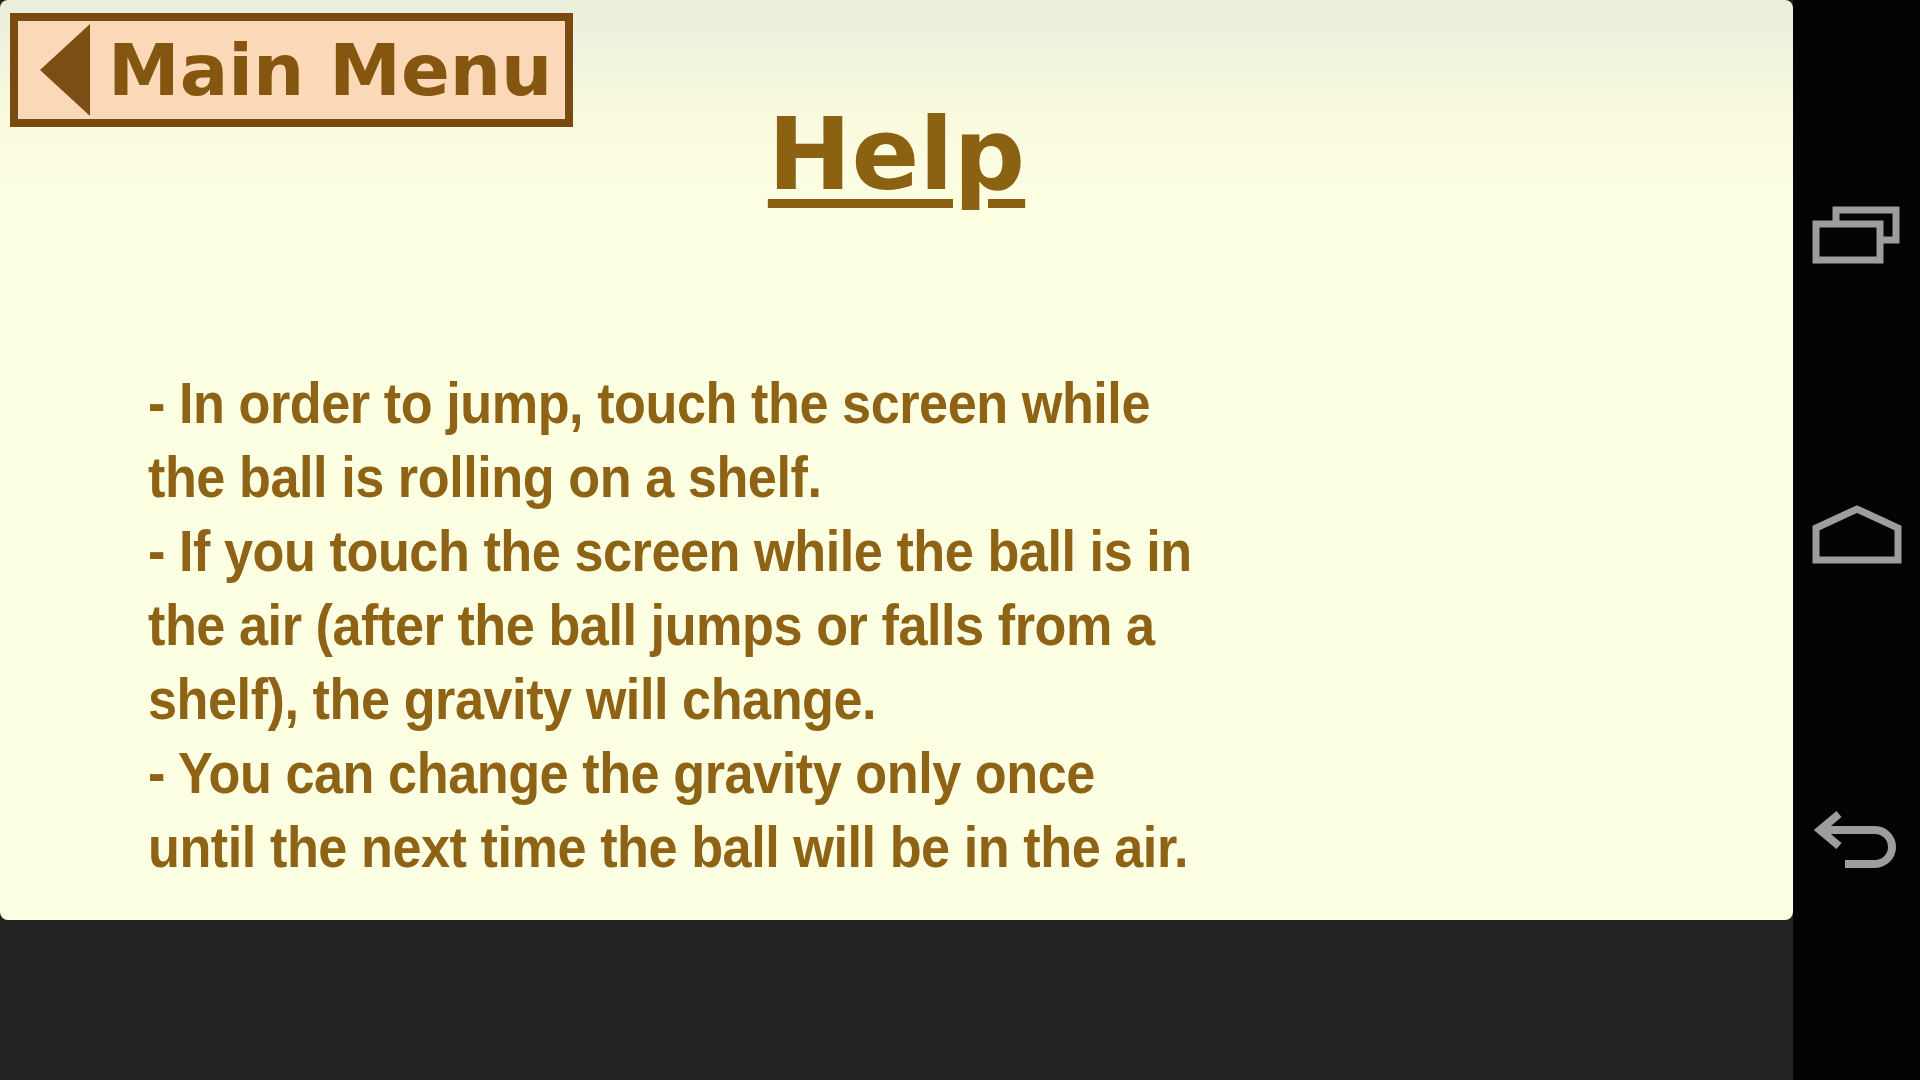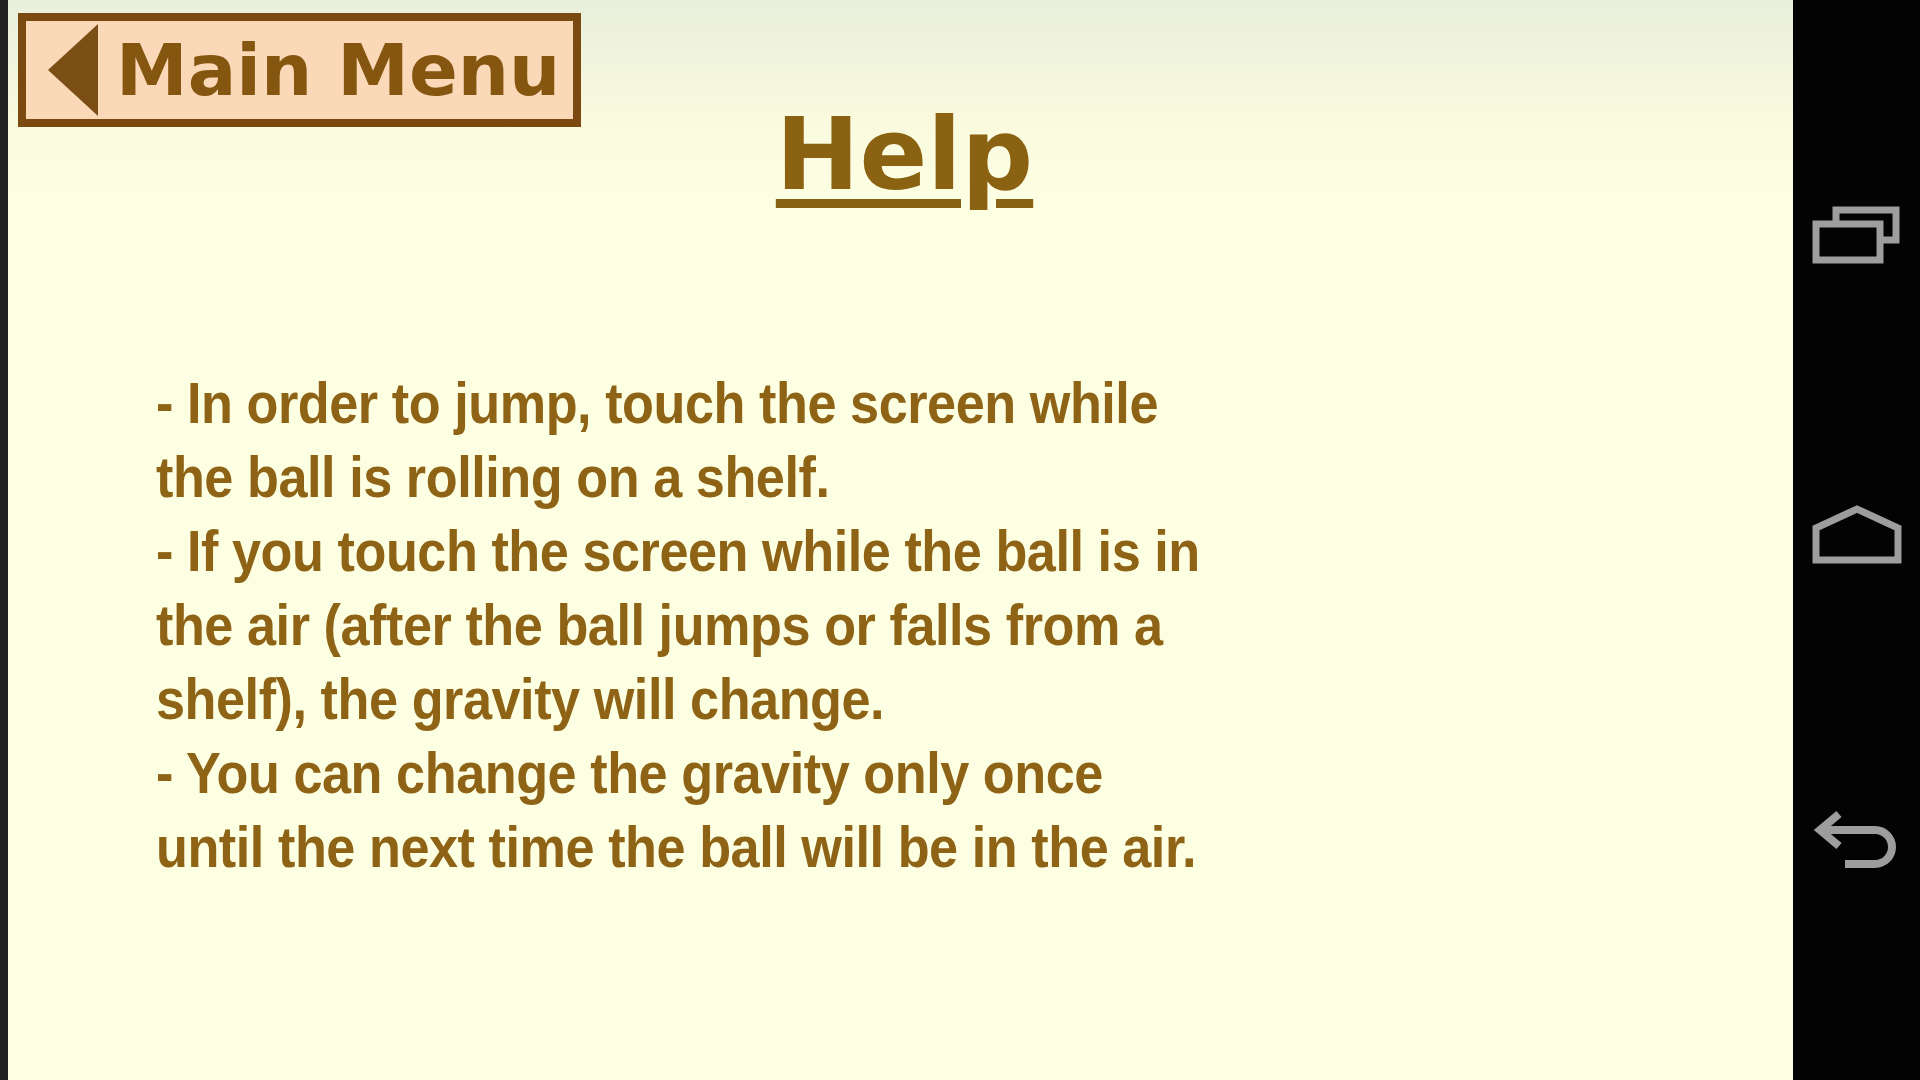--- a/index.html
+++ b/index.html
@@ -4,22 +4,23 @@
 <style>
   html,body{margin:0;padding:0;background:#222;}
   #screen{
     position:relative;
     width:1920px;height:1080px;
     overflow:hidden;
     font-family:"DejaVu Sans","Liberation Sans",sans-serif;
   }
   
   #content{
-    position:absolute;left:8px;top:0;width:1793px;height:1080px;
+    position:absolute;left:0;top:0;width:1793px;height:920px;
     background:linear-gradient(to bottom,#E9EFDB 0px,#F9FADE 120px,#FDFFE2 200px,#FDFFE2 100%);
+    border-radius:8px;
   }
   
   .menu-btn{
     position:absolute;left:10px;top:13px;width:563px;height:114px;
     box-sizing:border-box;
     background:#FBD9B8;
     border:8px solid #7A4A10;
     display:flex;align-items:center;
     cursor:pointer;
   }

